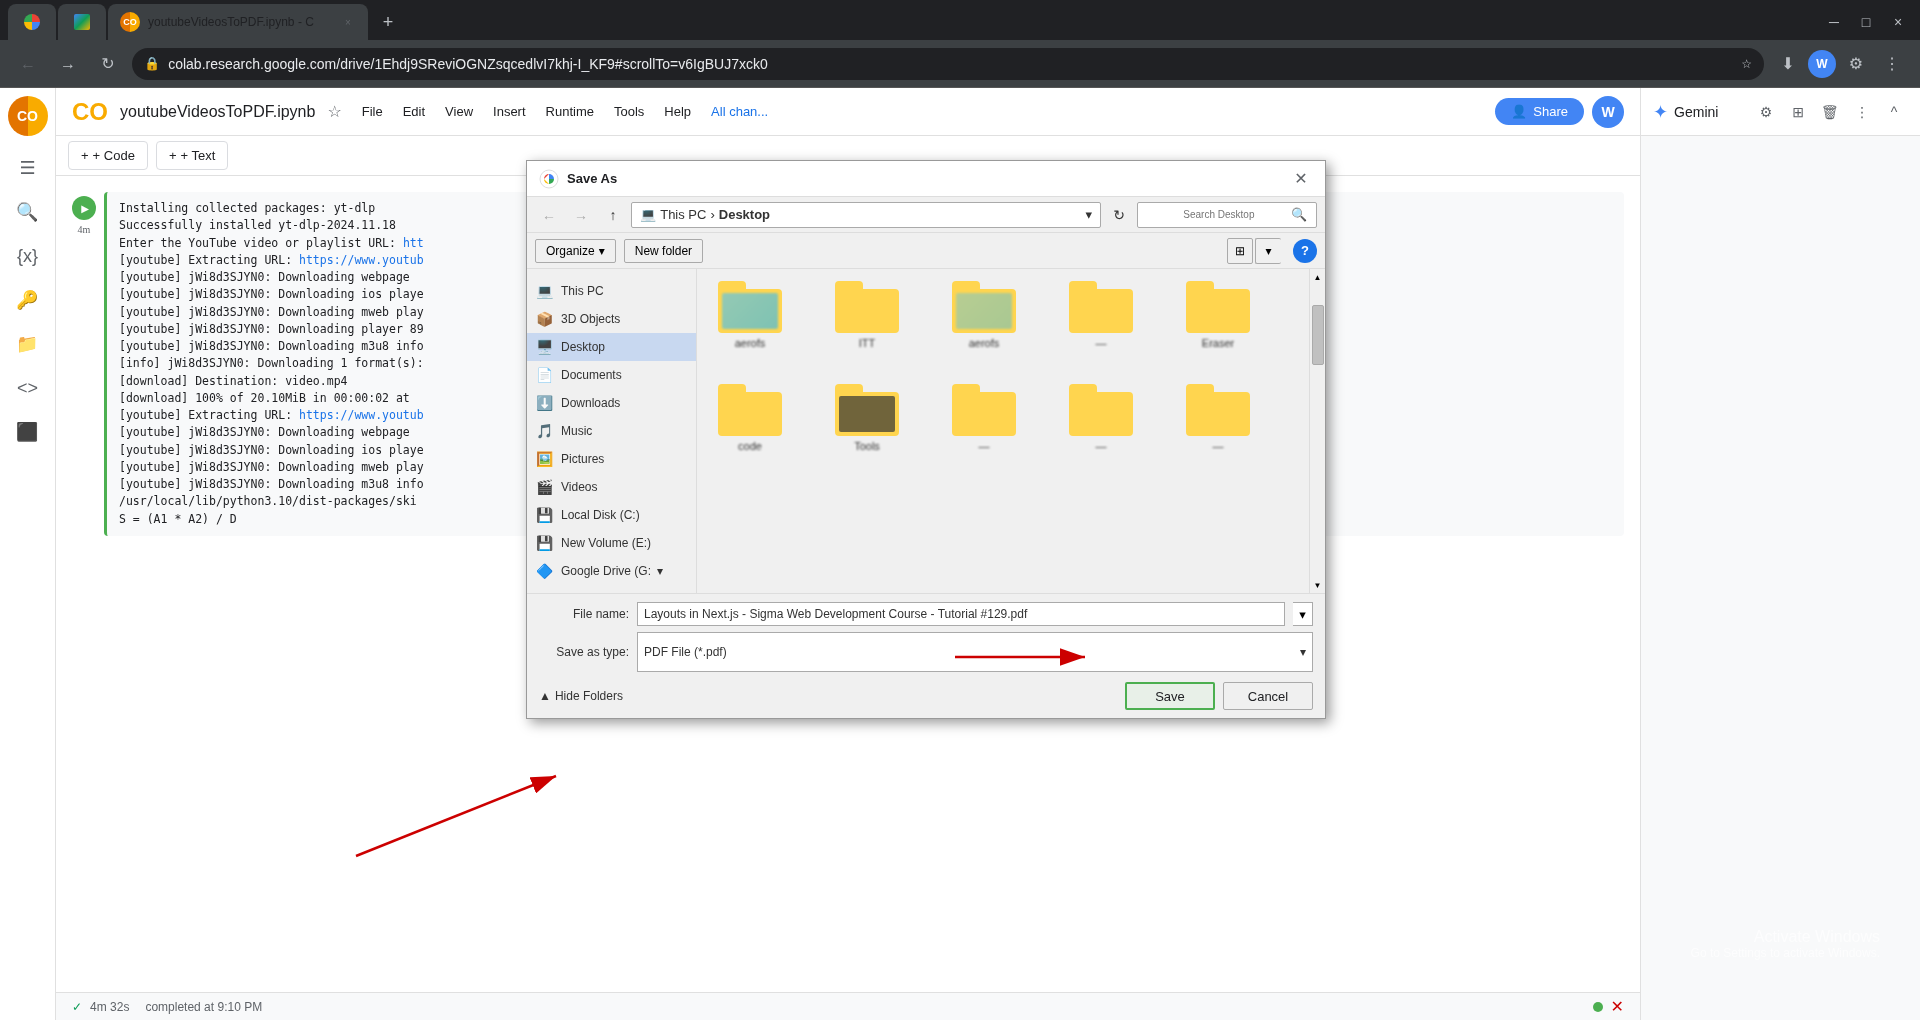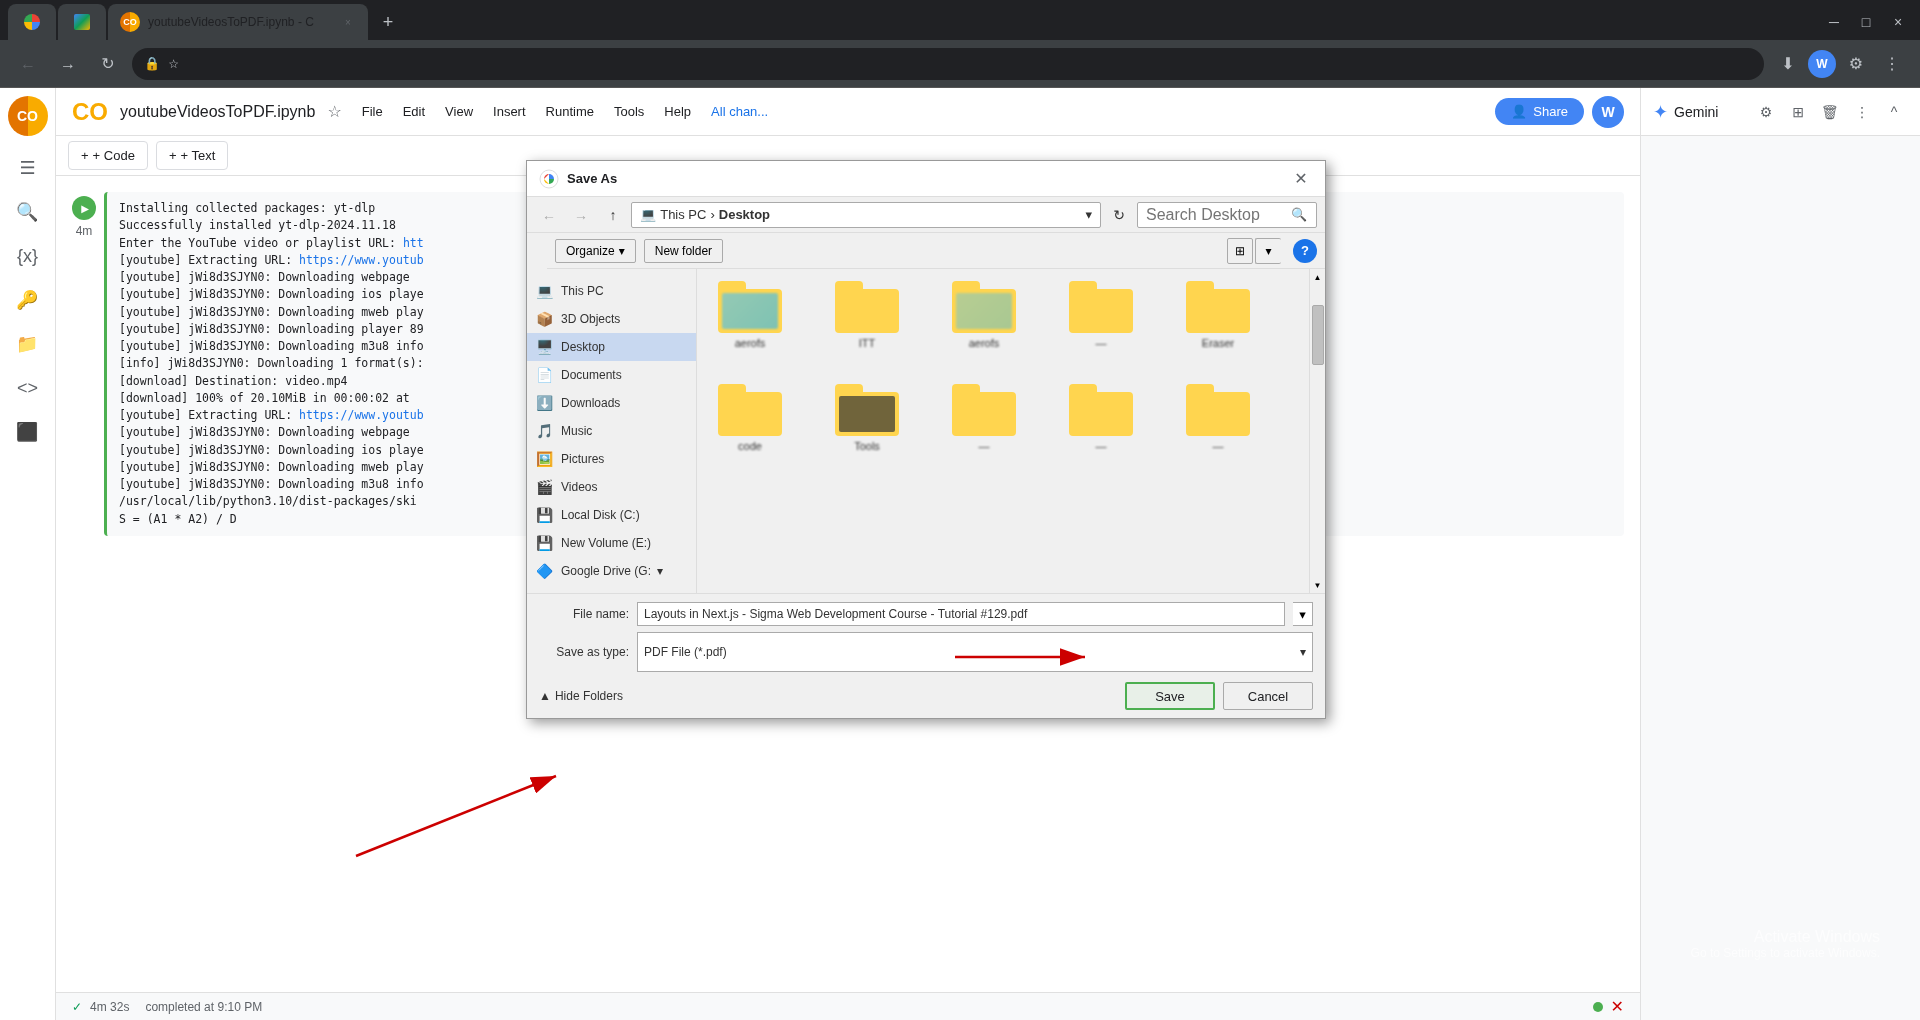--- a/index.html
+++ b/index.html
@@ -38,24 +38,24 @@
     .dialog-title-bar { height: 36px; background: #ffffff; display: flex; align-items: center; padding: 0 12px; border-bottom: 1px solid #ddd; gap: 8px; }
     .dialog-title-text { flex: 1; font-size: 13px; font-weight: 600; color: #202124; }
     .dialog-close { width: 24px; height: 24px; display: flex; align-items: center; justify-content: center; cursor: pointer; color: #5f6368; font-size: 16px; border-radius: 4px; }
 
     
     .dialog-nav { height: 36px; background: #f0f0f0; display: flex; align-items: center; padding: 0 8px; gap: 4px; border-bottom: 1px solid #ddd; }
     .dialog-nav-btn { width: 28px; height: 28px; display: flex; align-items: center; justify-content: center; cursor: pointer; border-radius: 4px; color: #333; font-size: 14px; }
     .dialog-nav-btn.disabled { color: #aaa; cursor: default; }
     .breadcrumb-bar { flex: 1; height: 26px; background: white; border: 1px solid #aaa; border-radius: 2px; display: flex; align-items: center; padding: 0 8px; gap: 4px; font-size: 13px; color: #333; }
     .dialog-search { width: 180px; height: 26px; background: white; border: 1px solid #aaa; display: flex; align-items: center; padding: 0 8px; border-radius: 2px; }
-    .dialog-search input { border: none; outline: none; background: transparent; font-size: 16px; width: 100%; color: #737373; }
-
-    
-    .dialog-toolbar { height: 36px; background: #f0f0f0; display: flex; align-items: center; padding: 0 8px; gap: 8px; border-bottom: 1px solid #ddd; margin-left: 20px; }
+    .dialog-search input { border: none; outline: none; background: transparent; font-size: 10px; width: 100%; color: #737373; text-align: center; }
+
+    
+    .dialog-toolbar { height: 36px; background: #f0f0f0; display: flex; align-items: center; padding: 0 8px; gap: 8px; border-bottom: 1px solid #ddd; }
     .dialog-toolbar-btn { padding: 4px 10px; background: #f0f0f0; border: 1px solid #aaa; border-radius: 2px; font-size: 12px; cursor: pointer; display: flex; align-items: center; gap: 4px; }
     .view-icons { display: flex; gap: 2px; margin-left: auto; }
     .view-icon-btn { width: 26px; height: 26px; display: flex; align-items: center; justify-content: center; border: 1px solid #aaa; border-radius: 2px; cursor: pointer; background: #f0f0f0; font-size: 12px; }
 
     
     .dialog-body { display: flex; flex: 1; min-height: 320px; }
     .dialog-sidebar { width: 170px; background: #f0f0f0; border-right: 1px solid #ddd; padding: 8px 0; overflow-y: auto; }
     .sidebar-nav-item { height: 28px; display: flex; align-items: center; padding: 0 8px; gap: 6px; cursor: pointer; font-size: 12px; color: #333; }
     .sidebar-nav-item.active { background: #c8d8f0; }
     .sidebar-nav-icon { width: 20px; height: 16px; display: flex; align-items: center; justify-content: center; font-size: 14px; }
@@ -135,20 +135,21 @@
       <div style="width:28px;height:28px;border-radius:50%;display:flex;align-items:center;justify-content:center;color:#bdc1c6;font-size:14px;cursor:pointer;">×</div>
     </div>
   </div>
 
   <div class="address-bar">
     <div class="nav-btn disabled">←</div>
     <div class="nav-btn">→</div>
     <div class="nav-btn">↻</div>
     <div class="url-bar">
       <span style="color:#bdc1c6;font-size:13px;">🔒</span>
+      <span class="url-text">colab.research.google.com/drive/1Ehdj9SReviOGNZsqcedlvI7khj-I_KF9#scrollTo=v6IgBUJ7xck0</span>
       <span style="color:#bdc1c6;font-size:12px;">☆</span>
     </div>
     <div class="toolbar-icons">
       <div class="toolbar-icon">⬇</div>
       <div class="avatar-circle">W</div>
       <div class="toolbar-icon">⚙</div>
       <div class="toolbar-icon">⋮</div>
     </div>
   </div>
 
@@ -202,21 +203,21 @@
           <span>+ Text</span>
         </div>
       </div>
 
       <div class="colab-content-bg">
         <div style="padding:16px 16px 0 16px;display:flex;align-items:flex-start;gap:8px;">
           <div style="display:flex;flex-direction:column;align-items:center;gap:4px;padding-top:4px;">
             <div style="width:24px;height:24px;background:#4caf50;border-radius:50%;display:flex;align-items:center;justify-content:center;cursor:pointer;">
               <span style="color:white;font-size:10px;margin-left:2px;">▶</span>
             </div>
-            <div style="font-size:12px;color:#5f6368;">4m</div>
+            <div style="font-size:10px;color:#5f6368;font-family:Liberation Serif, serif;">4m</div>
           </div>
           <div style="flex:1;background:#f8f9fa;border-radius:4px;padding:8px 12px;border-left:3px solid #4caf50;">
             <div class="output-text">Installing collected packages: yt-dlp</div>
             <div class="output-text">Successfully installed yt-dlp-2024.11.18</div>
             <div class="output-text">Enter the YouTube video or playlist URL: <a href="#" class="output-link">htt</a></div>
             <div class="output-text">[youtube] Extracting URL: <a href="#" class="output-link">https://www.youtub</a></div>
             <div class="output-text">[youtube] jWi8d3SJYN0: Downloading webpage</div>
             <div class="output-text">[youtube] jWi8d3SJYN0: Downloading ios playe</div>
             <div class="output-text">[youtube] jWi8d3SJYN0: Downloading mweb play</div>
             <div class="output-text">[youtube] jWi8d3SJYN0: Downloading player 89</div>

